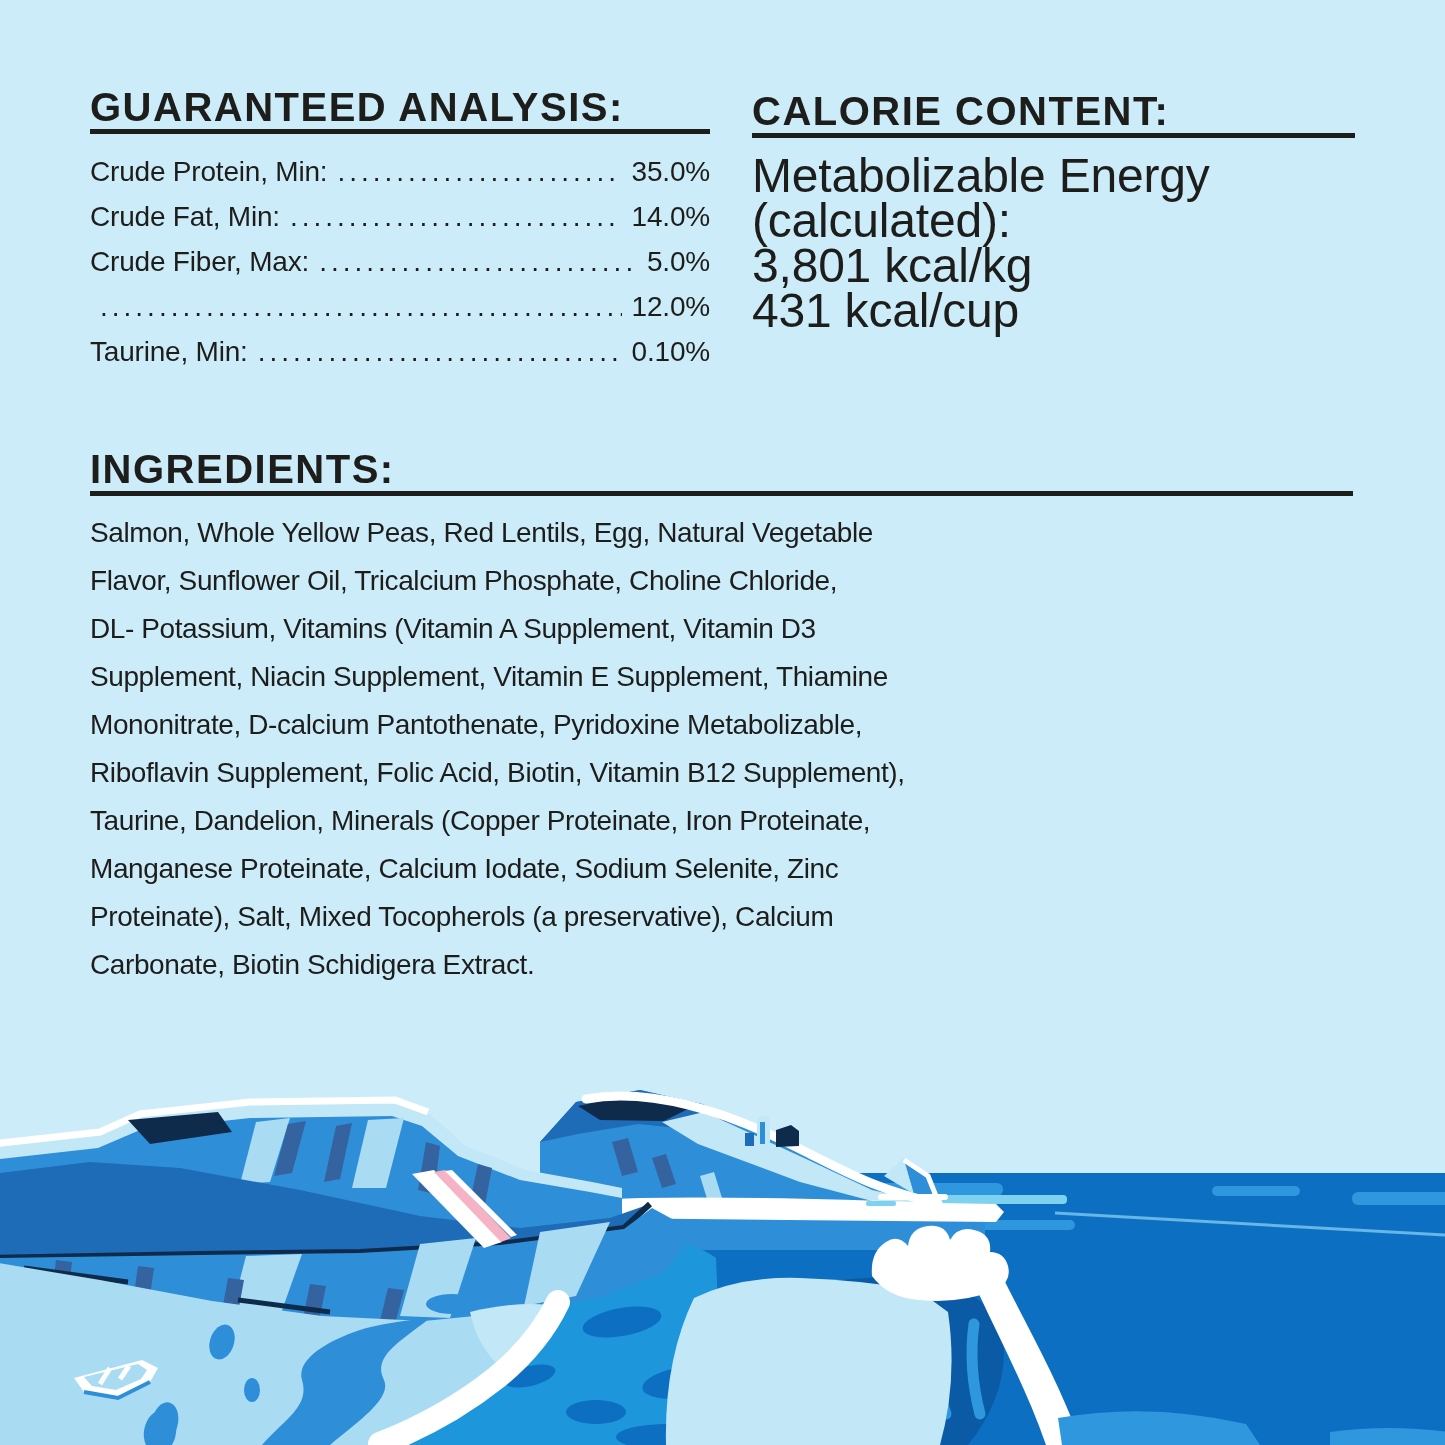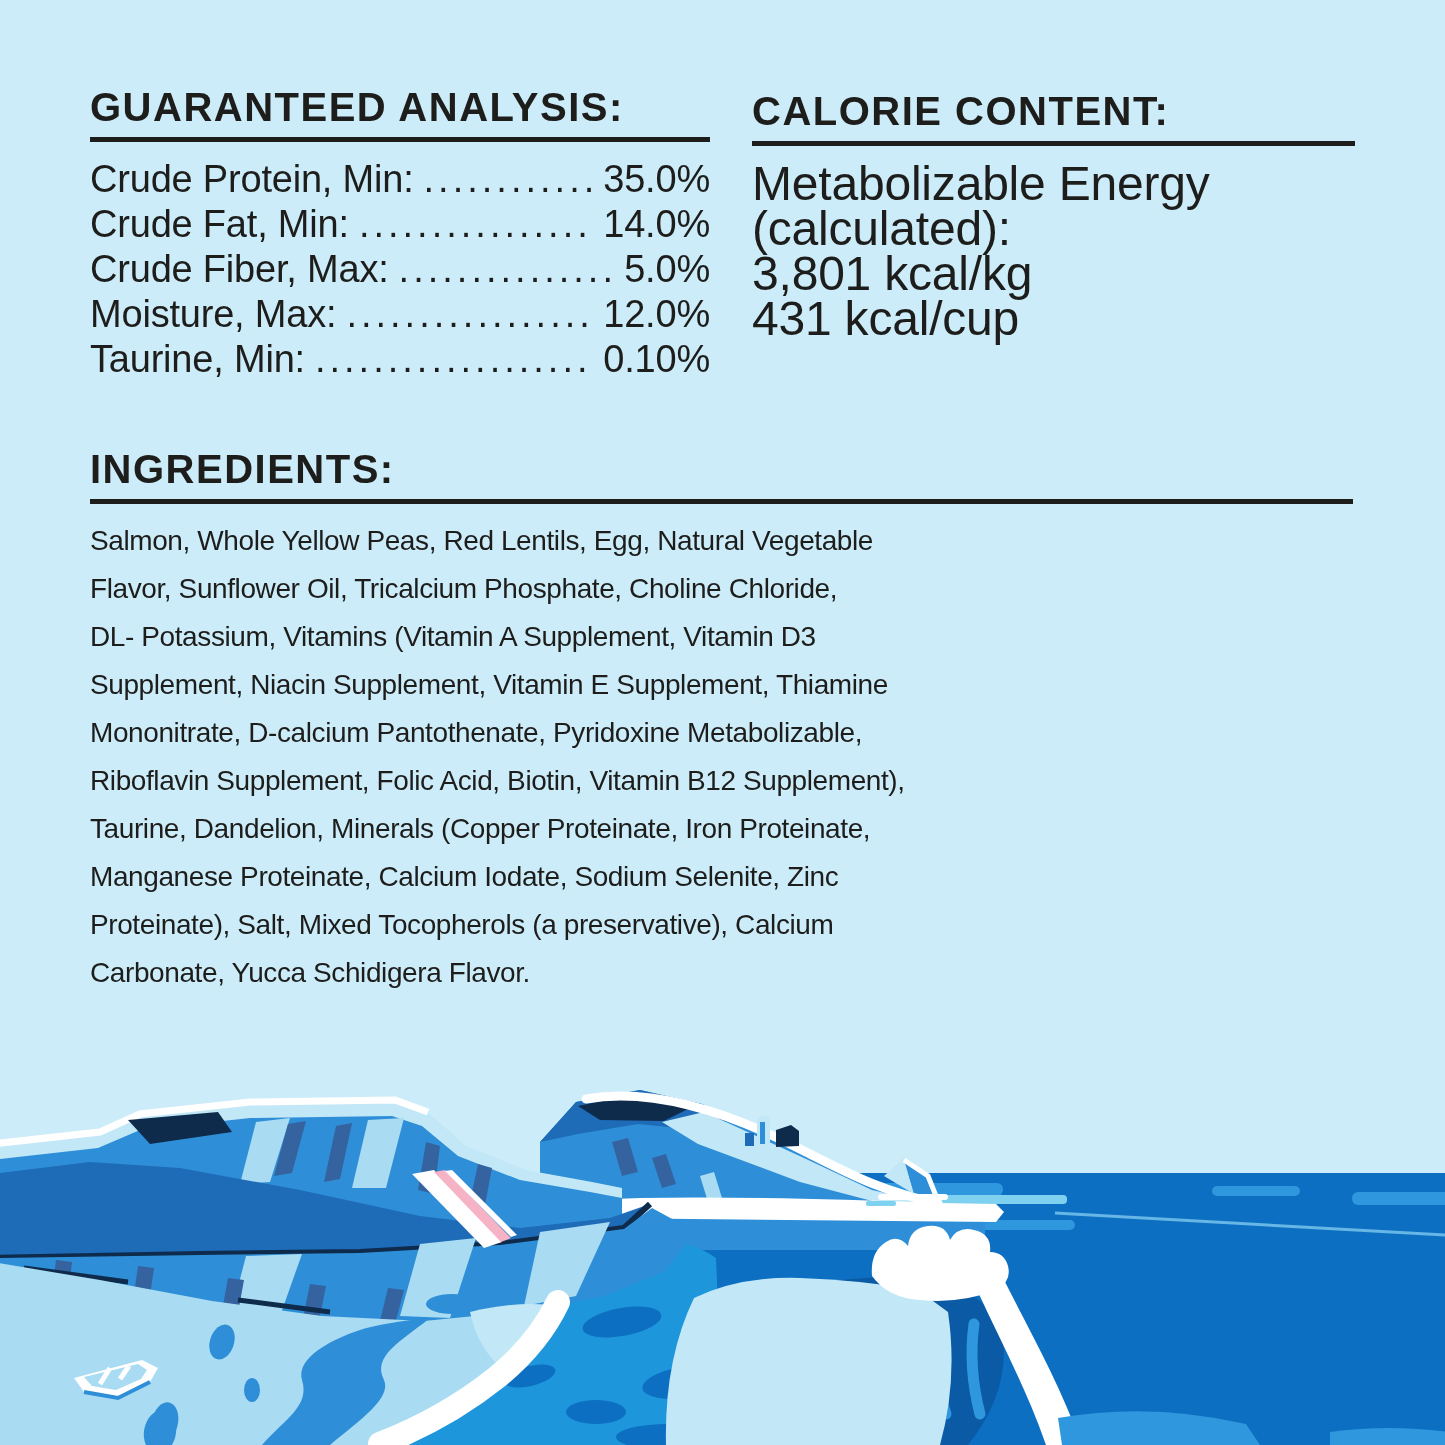--- a/index.html
+++ b/index.html
@@ -13,29 +13,28 @@
     color: var(--page-text, #1d1d1b);
     font-family: "Liberation Sans", sans-serif;
     overflow: hidden;
   }
   .section { position: absolute; }
   .heading {
     font-size: 40px;
     font-weight: 700;
     letter-spacing: 1.5px;
     line-height: 1.08;
-    padding-bottom: 8px;
     border-bottom: 5px solid var(--page-text, #1d1d1b);
     white-space: nowrap;
   }
   .ga-section { left: 90px; top: 86px; width: 620px; }
   .cc-section { left: 752px; top: 82px; width: 603px; margin-top: 8px; }
   .ing-section { left: 90px; top: 448px; width: 1263px; }
 
-  .ga-rows { margin-top: 15px; font-size: 38px; letter-spacing: -0.2px; }
+  .ga-rows { margin-top: 15px; font-size: 28px; letter-spacing: -0.2px; }
   .ga-row { display: flex; align-items: baseline; line-height: 45px; white-space: nowrap; }
   .ga-row .dots { flex: 1; overflow: hidden; margin: 0 10px; min-width: 20px; }
   .ga-row .dots::after {
     content: "................................................................";
     letter-spacing: 4px;
   }
   .cc-lines { margin-top: 15px; font-size: 48px; line-height: 45px; letter-spacing: -0.2px; }
   .ing-lines { margin-top: 13px; font-size: 28px; line-height: 48px; letter-spacing: -0.4px; white-space: nowrap; }
 
   .scene {
@@ -63,21 +62,20 @@
         <span class="label">Crude Fat, Min:</span>
         <span class="dots"></span>
         <span class="value">14.0%</span>
       </div>
       <div class="ga-row">
         <span class="label">Crude Fiber, Max:</span>
         <span class="dots"></span>
         <span class="value">5.0%</span>
       </div>
       <div class="ga-row">
-        <span class="label">Moisture, Max:</span>
         <span class="dots"></span>
         <span class="value">12.0%</span>
       </div>
       <div class="ga-row">
         <span class="label">Taurine, Min:</span>
         <span class="dots"></span>
         <span class="value">0.10%</span>
       </div>
     </div>
   </div>
@@ -97,21 +95,21 @@
     <div class="ing-lines">
       <div>Salmon, Whole Yellow Peas, Red Lentils, Egg, Natural Vegetable</div>
       <div>Flavor, Sunflower Oil, Tricalcium Phosphate, Choline Chloride,</div>
       <div>DL- Potassium, Vitamins (Vitamin A Supplement, Vitamin D3</div>
       <div>Supplement, Niacin Supplement, Vitamin E Supplement, Thiamine</div>
       <div>Mononitrate, D-calcium Pantothenate, Pyridoxine Metabolizable,</div>
       <div>Riboflavin Supplement, Folic Acid, Biotin, Vitamin B12 Supplement),</div>
       <div>Taurine, Dandelion, Minerals (Copper Proteinate, Iron Proteinate,</div>
       <div>Manganese Proteinate, Calcium Iodate, Sodium Selenite, Zinc</div>
       <div>Proteinate), Salt, Mixed Tocopherols (a preservative), Calcium</div>
-      <div>Carbonate, Yucca Schidigera Flavor.</div>
+      <div>Carbonate, Biotin Schidigera Extract.</div>
     </div>
   </div>
 
   <svg class="scene" viewBox="0 0 1445 365" aria-hidden="true">
 
     <g>
       <rect x="0" y="93" width="1445" height="272" style="fill:var(--c-ocean)"></rect>
       <rect x="828" y="103" width="175" height="13" rx="6" style="fill:var(--c-oceanLight)"></rect>
       <rect x="902" y="115" width="165" height="9" rx="4" style="fill:var(--c-paleTeal)"></rect>
       <rect x="1212" y="106" width="88" height="10" rx="5" style="fill:var(--c-oceanLight)"></rect>

